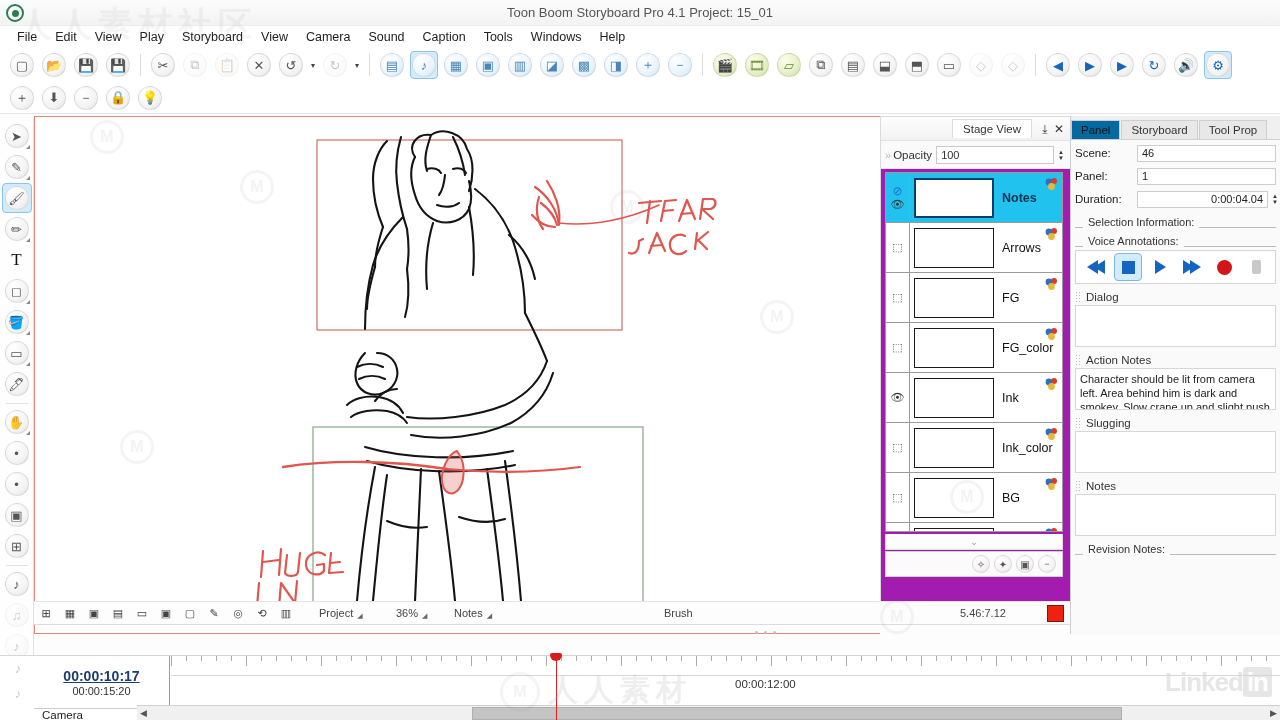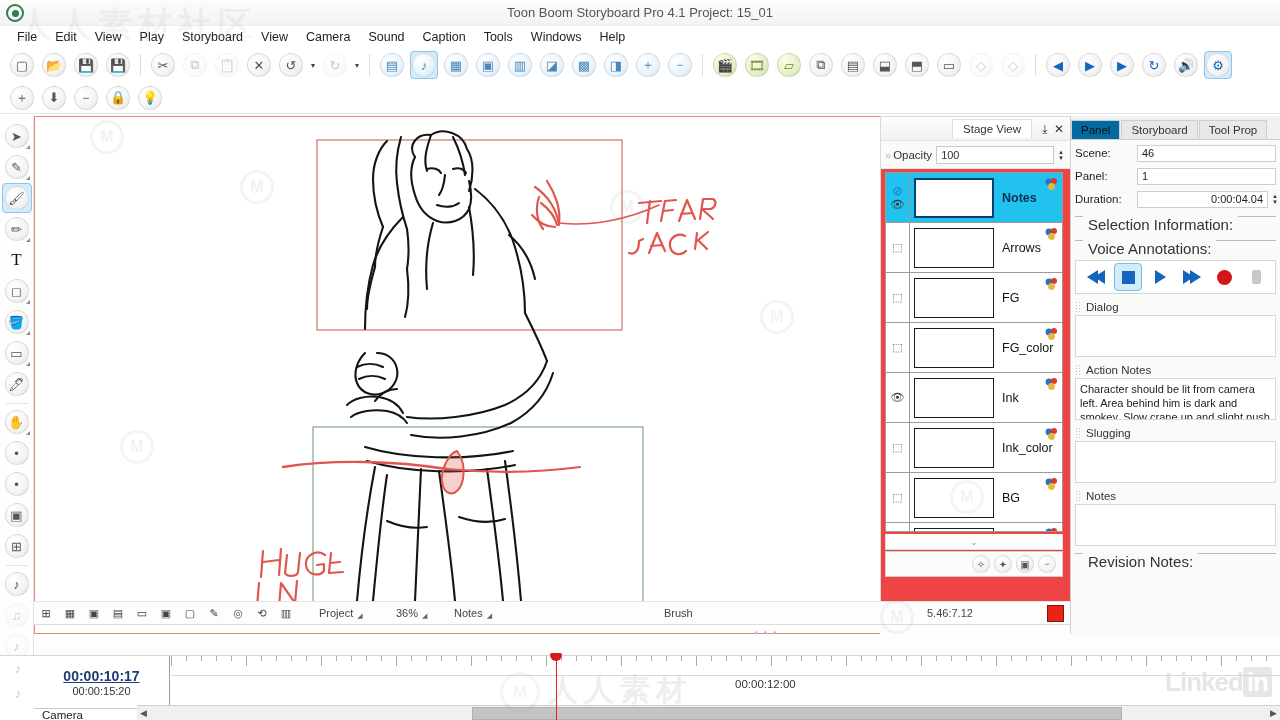--- a/index.html
+++ b/index.html
@@ -128,21 +128,21 @@
     position:absolute; left:34px; top:601px; width:1036px; height:24px;
     background:#fdfdfd; border-top:1px solid #e4e4e4; border-bottom:1px solid #dcdcdc;
     display:flex; align-items:center; font-size:11px; color:#444;
   }
   .sbtn { width:22px; height:20px; display:flex; align-items:center; justify-content:center; margin:0 1px; border-radius:3px; }
   .sb-caret { font-size:7px; color:#666; margin:6px 0 0 4px; }
 
   
   #layerspanel {
     position:absolute; left:880px; top:116px; width:190px; height:485px;
-    background:#ef4444; border-left:1px solid #dadada; border-top:1px solid #dadada;
+    background:#a21caf; border-left:1px solid #dadada; border-top:1px solid #dadada;
   }
   #lp-head {
     height:24px; display:flex; align-items:center; justify-content:flex-end;
     font-size:11.5px; color:#333; padding-right:4px;
     background:linear-gradient(#fdfdfd,#f2f2f2); border-bottom:1px solid #e2e2e2;
   }
   #lp-head .tabname { background:#fff; border:1px solid #dcdcdc; border-bottom:none; padding:3px 10px; margin-right:6px; }
   .hicon { width:14px; height:16px; display:flex; align-items:center; justify-content:center; font-size:12px; color:#333; }
   #lp-opacity {
     height:28px; display:flex; align-items:center; padding:0 4px; gap:4px;
@@ -206,21 +206,21 @@
   }
   .rtab.active { background:#0369a1; color:#111; }
   .fieldrow { display:flex; align-items:center; height:20px; margin:3px 0 0 4px; font-size:11.5px; color:#222; }
   .fieldrow .lbl { width:62px; }
   .fieldrow .val {
     flex:1; height:17px; background:#fff; border:1px solid #cdcdcd;
     font-size:11px; padding:0 4px; display:flex; align-items:center; margin-right:4px;
   }
   .fieldrow .val.right { justify-content:flex-end; }
   .grouphdr {
-    display:flex; align-items:flex-start; gap:5px; font-size:15px; color:#333;
+    display:flex; align-items:flex-end; gap:5px; font-size:11px; color:#333;
     margin:7px 0 3px 4px;
   }
   .grouphdr .dash { flex:0 0 8px; height:1px; background:#bbb; }
   .grouphdr .line { flex:1; height:1px; background:#bbb; margin-right:4px; }
   #va-bar {
     margin:3px 4px 0 4px; height:34px; background:#fff; border:1px solid #d5d5d5;
     display:flex; align-items:center; gap:4px; padding-left:6px;
   }
   .vabtn { width:28px; height:28px; border-radius:4px; display:flex; align-items:center; justify-content:center; }
   .vabtn.sel { background:#d3ecfb; border:1px solid #7fb9de; }
@@ -621,21 +621,21 @@
       </span>
       <span style="position: absolute; left: 362px; display: flex; align-items: center;">
         <span>36%</span>
         <span class="sb-caret">◢</span>
       </span>
       <span style="position: absolute; left: 420px; display: flex; align-items: center;">
         <span>Notes</span>
         <span class="sb-caret">◢</span>
       </span>
       <span style="position: absolute; left: 630px;">Brush</span>
-      <span style="position: absolute; left: 893px;">5.46:7.12</span>
+      <span style="position: absolute; left: 926px;">5.46:7.12</span>
       <span style="position: absolute; right: 6px; width: 17px; height: 17px; background: rgb(238, 34, 17); border: 1px solid rgb(122, 26, 16);"></span>
     </div>
 
   <div id="stage-divider">
       <i></i>
       <i></i>
       <i></i>
     </div>
 
   <div id="layerspanel">

